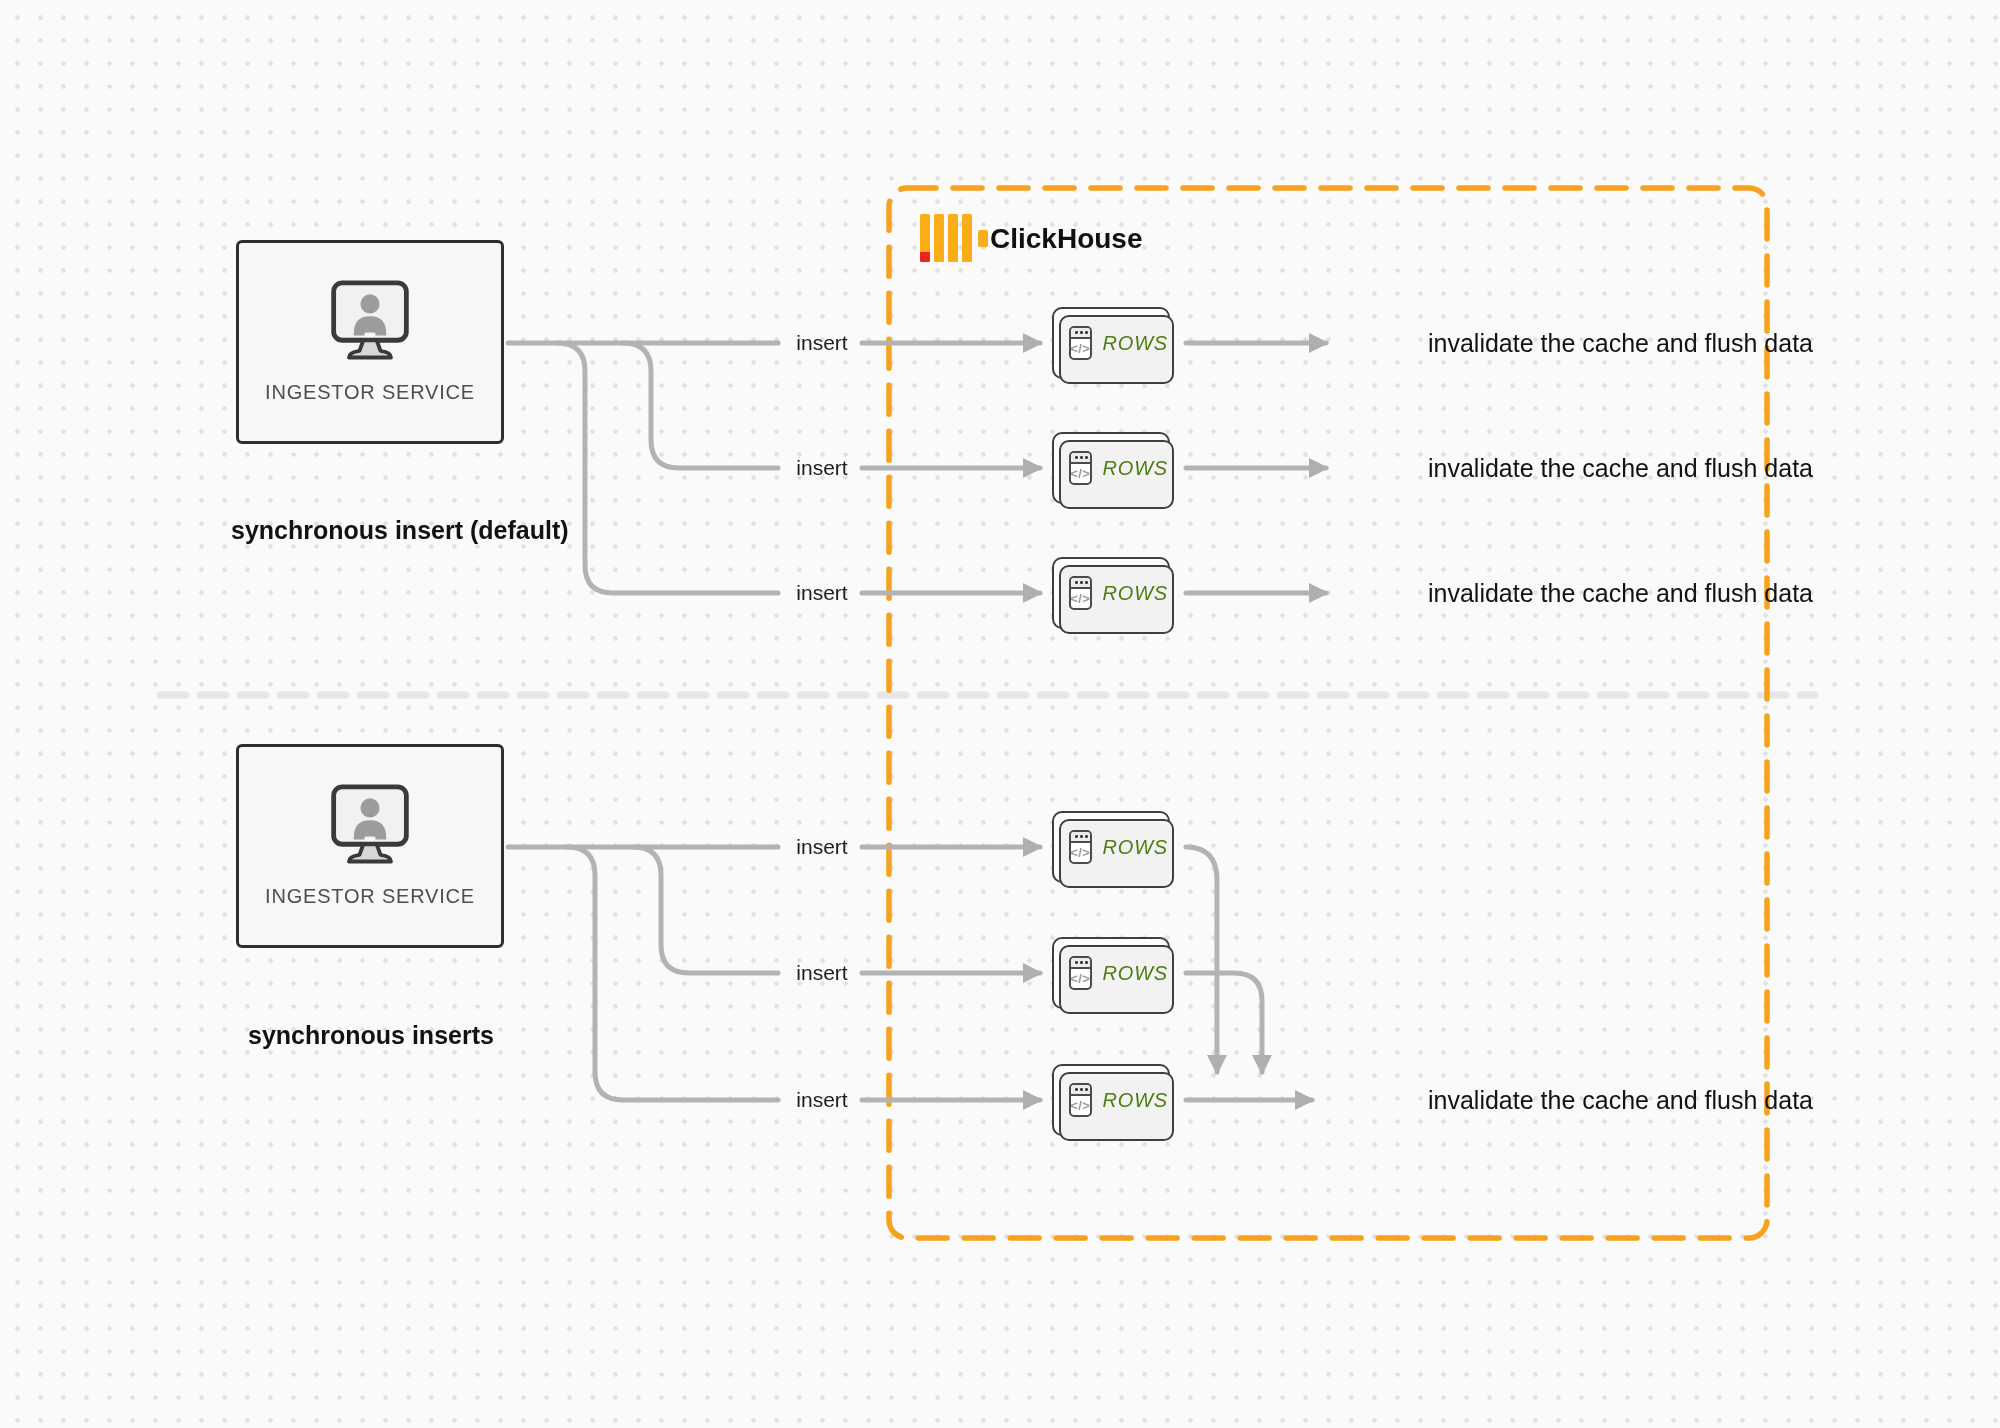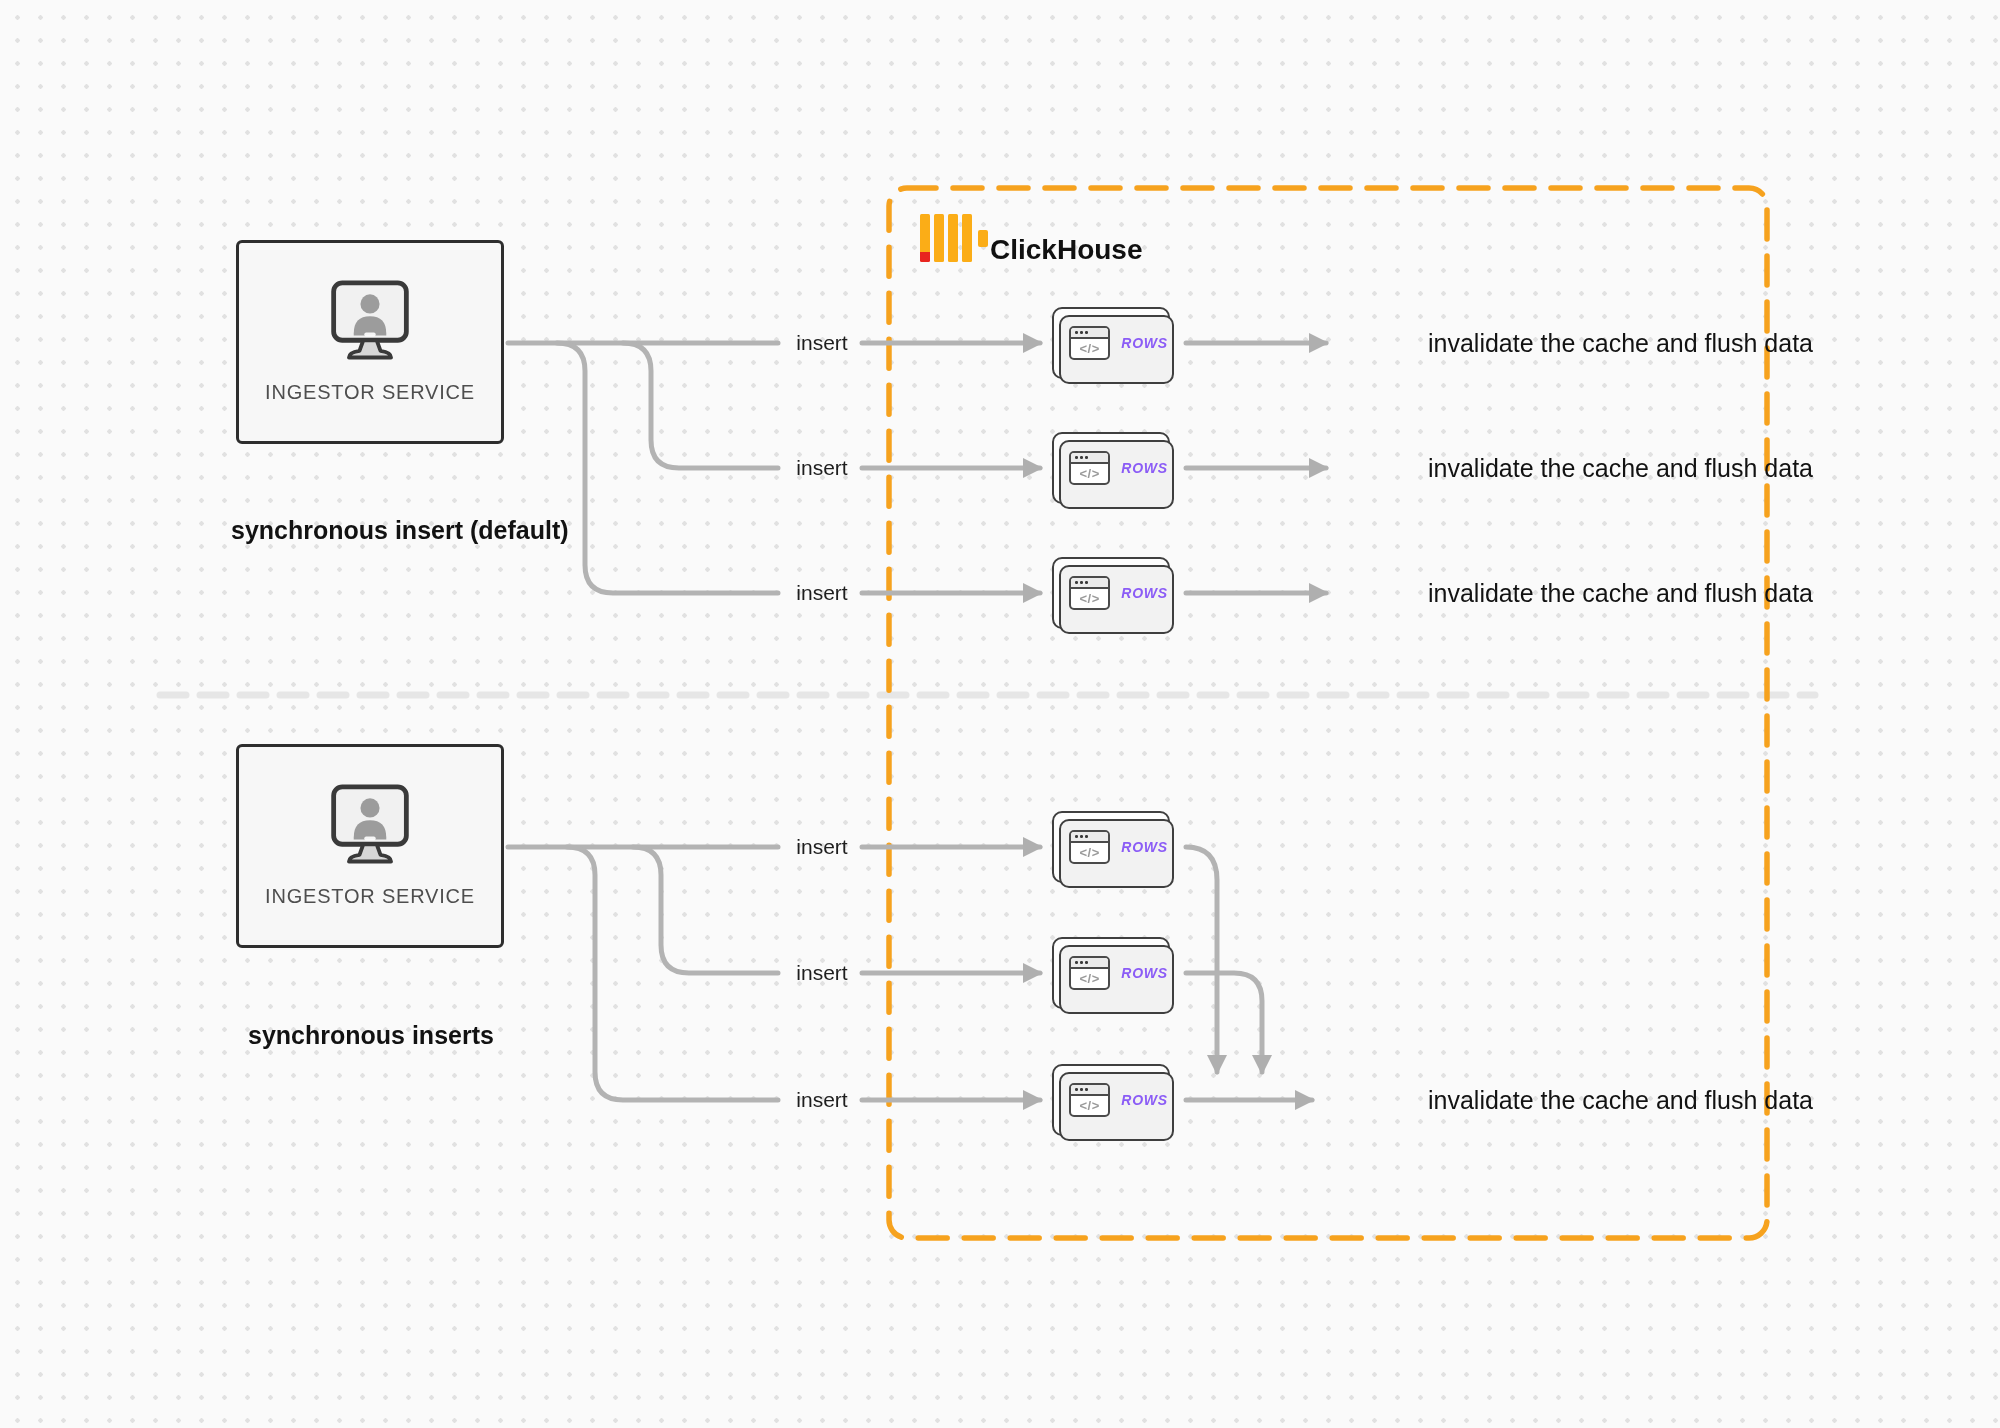--- a/index.html
+++ b/index.html
@@ -69,35 +69,35 @@
   .browser-head{
     height:9px;background:#EBEBEB;border-bottom:2px solid #4A4A4A;
     display:flex;align-items:center;gap:2.5px;padding-left:4px;flex:none;
   }
   .b-dot{width:2.6px;height:2.6px;border-radius:50%;background:#3A3A3A;flex:none;}
   .browser-body{
     flex:1;display:flex;align-items:center;justify-content:center;
     color:#9A9A9A;font-size:13px;font-weight:bold;letter-spacing:0.5px;
   }
   .rows-label{
-    font-size:14px;font-style:italic;font-weight:700;color:#8b5cf6;letter-spacing:0.8px;
+    font-size:20px;font-style:italic;font-weight:400;color:#4d7c0f;letter-spacing:0.8px;
   }
 
   
   .ch-logo{
     position:absolute;left:920px;top:214px;height:48px;
     display:flex;gap:4px;align-items:flex-start;
   }
   .ch-bar{width:10px;height:48px;background:#FBAD17;border-radius:1.5px;flex:none;}
   .ch-bar.first{
     background:linear-gradient(to bottom,#FBAD17 0,#FBAD17 38px,#E8251F 38px,#E8251F 48px);
   }
   .ch-bar.small{height:17px;align-self:center;border-radius:2px;margin-left:2px;}
   .ch-name{
-    position:absolute;left:990px;top:250px;transform:translateY(-50%);
+    position:absolute;left:990px;top:239px;transform:translateY(-50%);
     font-size:28px;font-weight:600;color:#101010;white-space:nowrap;
   }
 </style>
 </head>
 <body>
 
 <div class="stage">
 
   <svg class="wires" viewBox="0 0 2000 1428" xmlns="http://www.w3.org/2000/svg">
     <defs>

